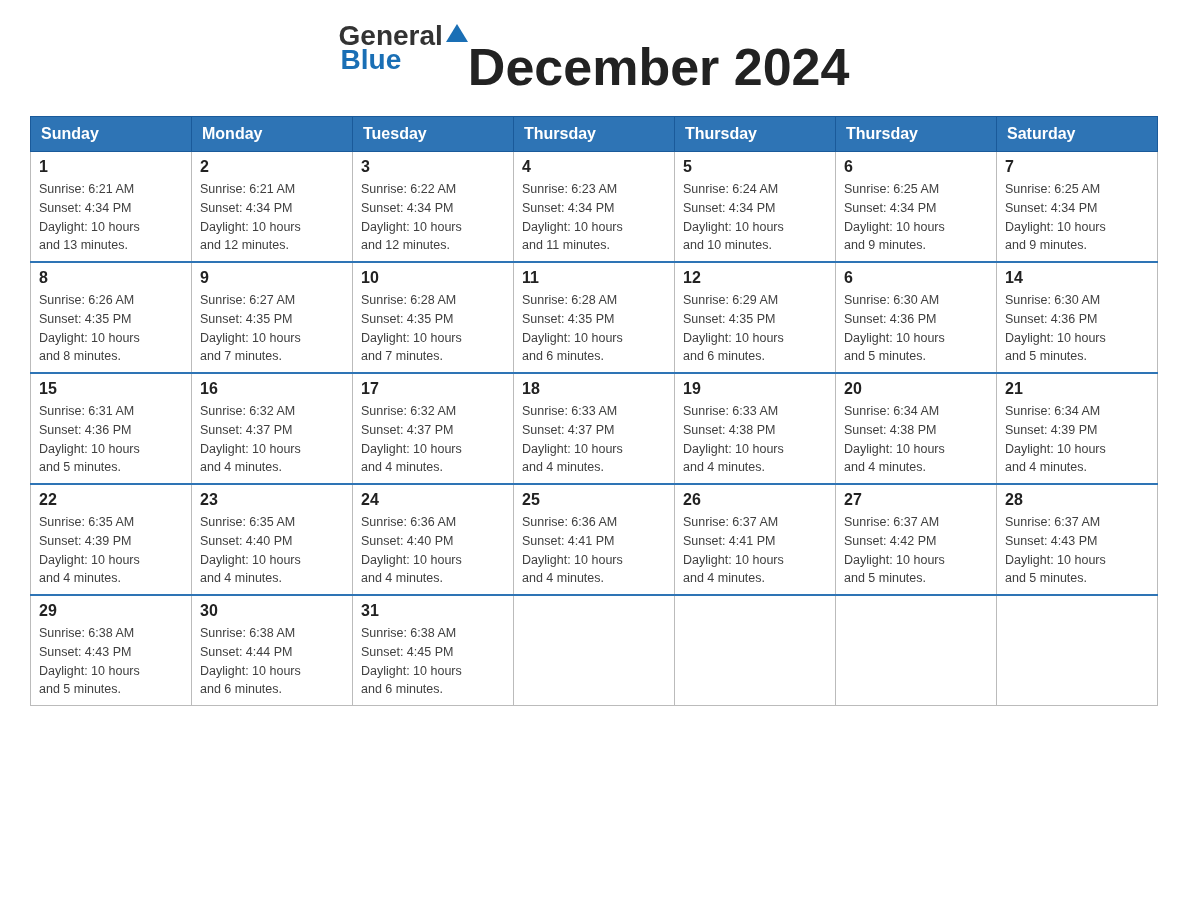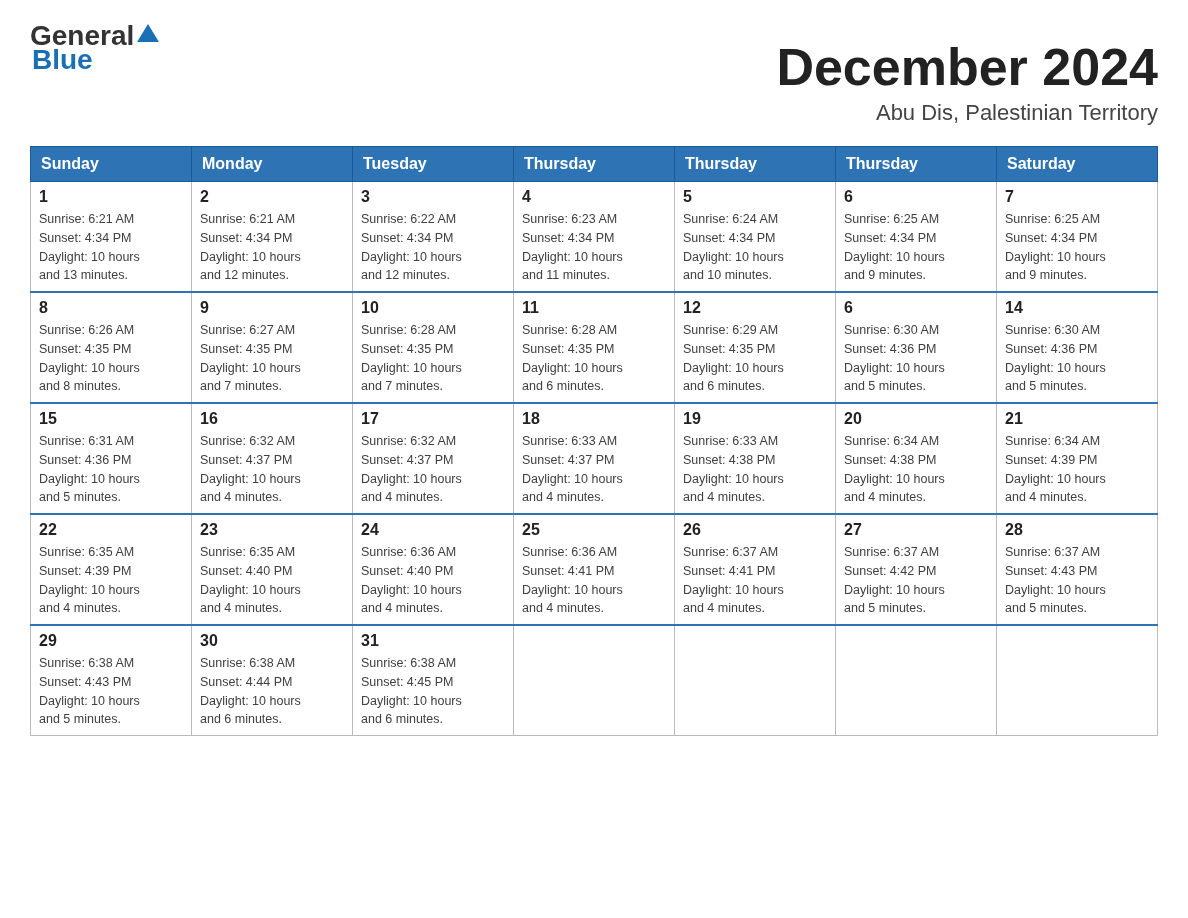--- a/index.html
+++ b/index.html
@@ -5,21 +5,21 @@
     * { margin: 0; padding: 0; box-sizing: border-box; }
     body {
       font-family: Arial, sans-serif;
       background: #fff;
       width: 1188px;
       min-height: 918px;
       padding: 20px 30px;
     }
     .header {
       display: flex;
-      justify-content: space-between;
+      justify-content: center;
       align-items: flex-start;
       margin-bottom: 20px;
     }
     .logo {
       display: flex;
       align-items: center;
       gap: 4px;
     }
     .logo-text-general {
       font-size: 28px;
@@ -101,21 +101,20 @@
           <svg width="22" height="22" viewBox="0 0 22 22">
             <polygon points="11,2 22,20 0,20" fill="#1a6fb5"></polygon>
           </svg>
         </div>
       </div>
       <span class="logo-text-blue" style="margin-top:-8px;margin-left:2px;">Blue</span>
     </div>
   </div>
   <div class="title-area">
     <div class="month-title">December 2024</div>
-    <div class="location">Abu Dis, Palestinian Territory</div>
   </div>
 </div>
 
 <table class="calendar">
   <thead>
     <tr>
     <th>Sunday</th>
         <th>Monday</th>
         <th>Tuesday</th>
         <th>Thursday</th>

